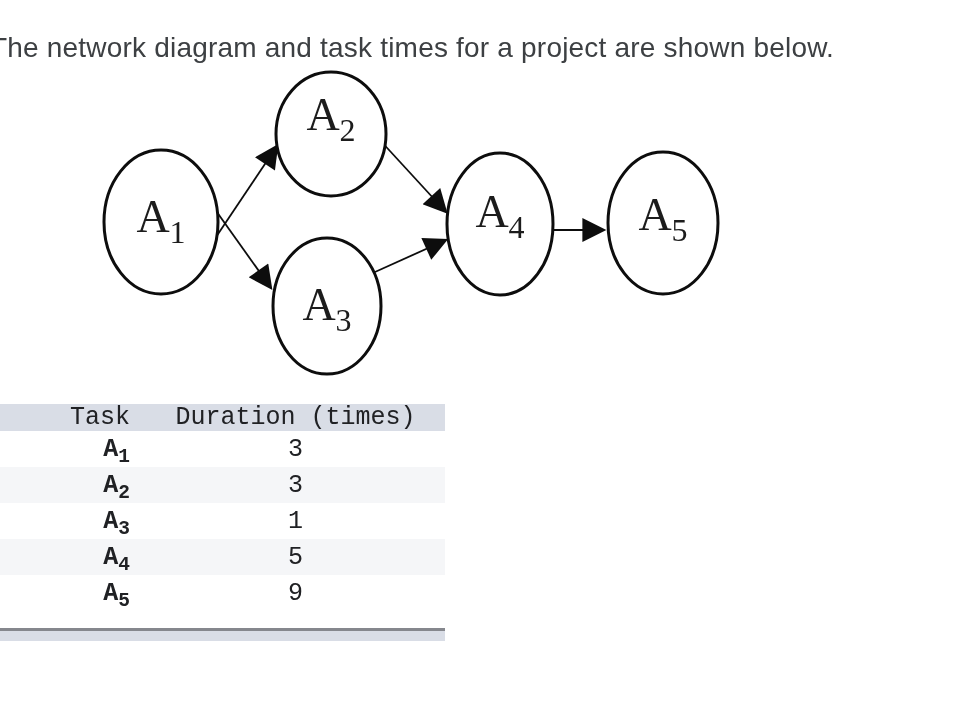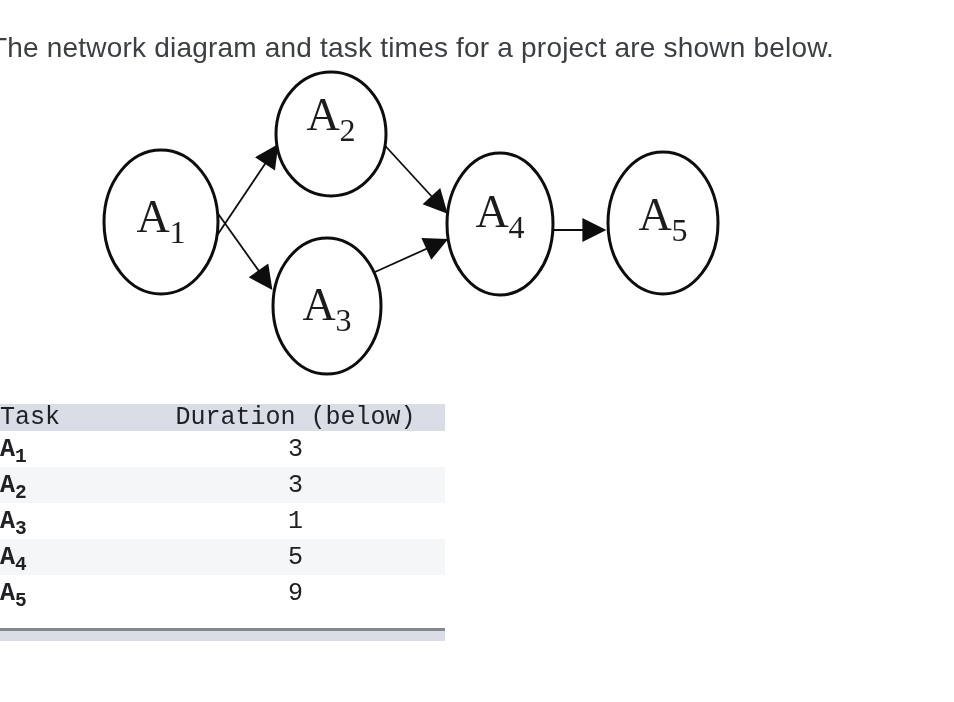--- a/index.html
+++ b/index.html
@@ -27,21 +27,21 @@
     font-family:"Liberation Mono",monospace;
     font-size:25px;color:var(--table-text,#202124);
   }
   .thead{
     height:27px;display:flex;align-items:center;
     background:var(--header-bg,#d9dde6);
   }
   .trow{height:36px;display:flex;align-items:center;background:#ffffff;}
   .trow.alt{background:var(--row-alt-bg,#f5f6f8);}
   .cell{white-space:nowrap;}
-  .c-task{width:130px;text-align:left;}
+  .c-task{width:130px;text-align:right;}
   .c-dur{flex:1;text-align:center;padding-left:16px;}
   .task-cell{font-weight:700;}
   sub{font-size:.78em;line-height:0;}
   .spacer{height:17px;background:#ffffff;}
   .footline{height:3px;background:var(--footer-line,#85878d);}
   .footband{height:10px;background:var(--footer-band-bg,#d9dde6);}
 </style>
 </head>
 <body style="--title-text: #3d4043; --table-text: #202124; --header-bg: #d9dde6; --row-alt-bg: #f5f6f8; --footer-line: #85878d; --footer-band-bg: #d9dde6; --diagram-stroke: #0d0d0d; --node-fill: #ffffff;">
 
@@ -80,21 +80,21 @@
       <g>
         <ellipse cx="663" cy="223" rx="55" ry="71" class="node-ellipse"></ellipse>
         <text x="663" y="230" class="node-label"><tspan>A</tspan><tspan class="sub" dy="11">5</tspan></text>
       </g>
     </g>
 </svg>
 
 <div class="task-table">
   <div class="thead">
     <div class="cell c-task">Task</div>
-    <div class="cell c-dur">Duration (below)</div>
+    <div class="cell c-dur">Duration (times)</div>
   </div>
   <div id="tbody">
       <div class="trow">
         <div class="cell c-task task-cell"><span>A</span><sub>1</sub></div>
         <div class="cell c-dur">3</div>
       </div>
       <div class="trow alt">
         <div class="cell c-task task-cell"><span>A</span><sub>2</sub></div>
         <div class="cell c-dur">3</div>
       </div>

